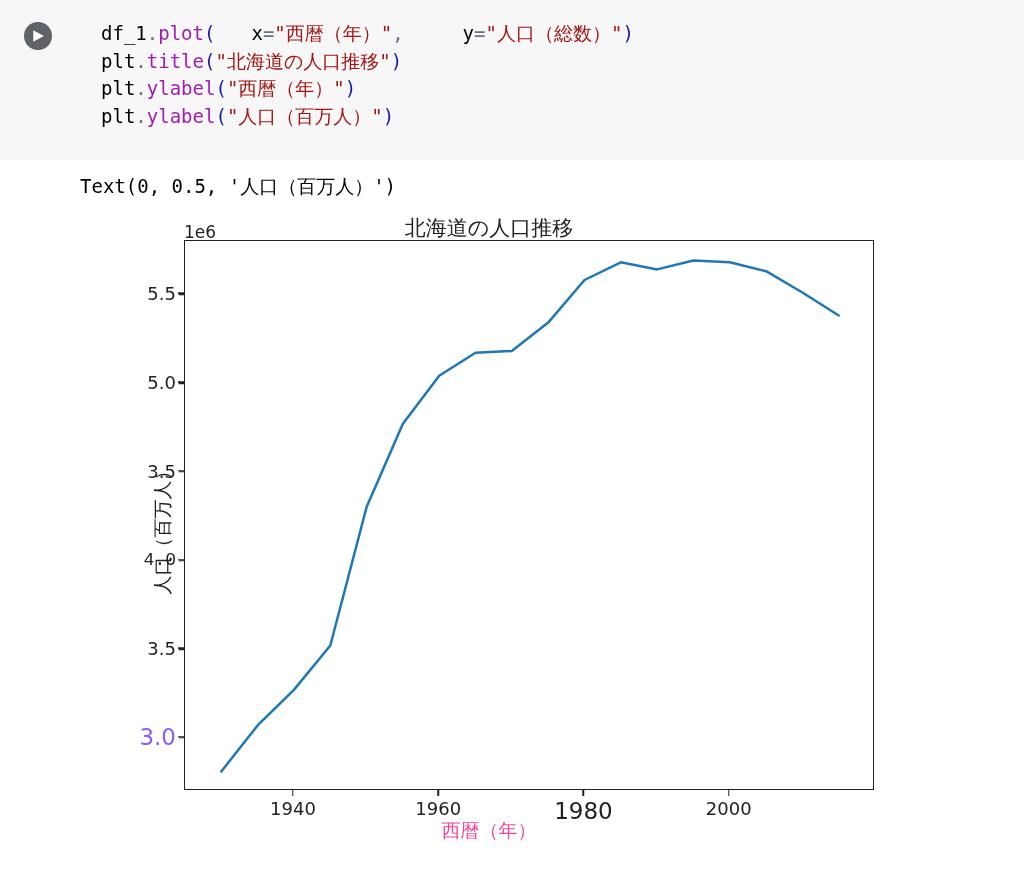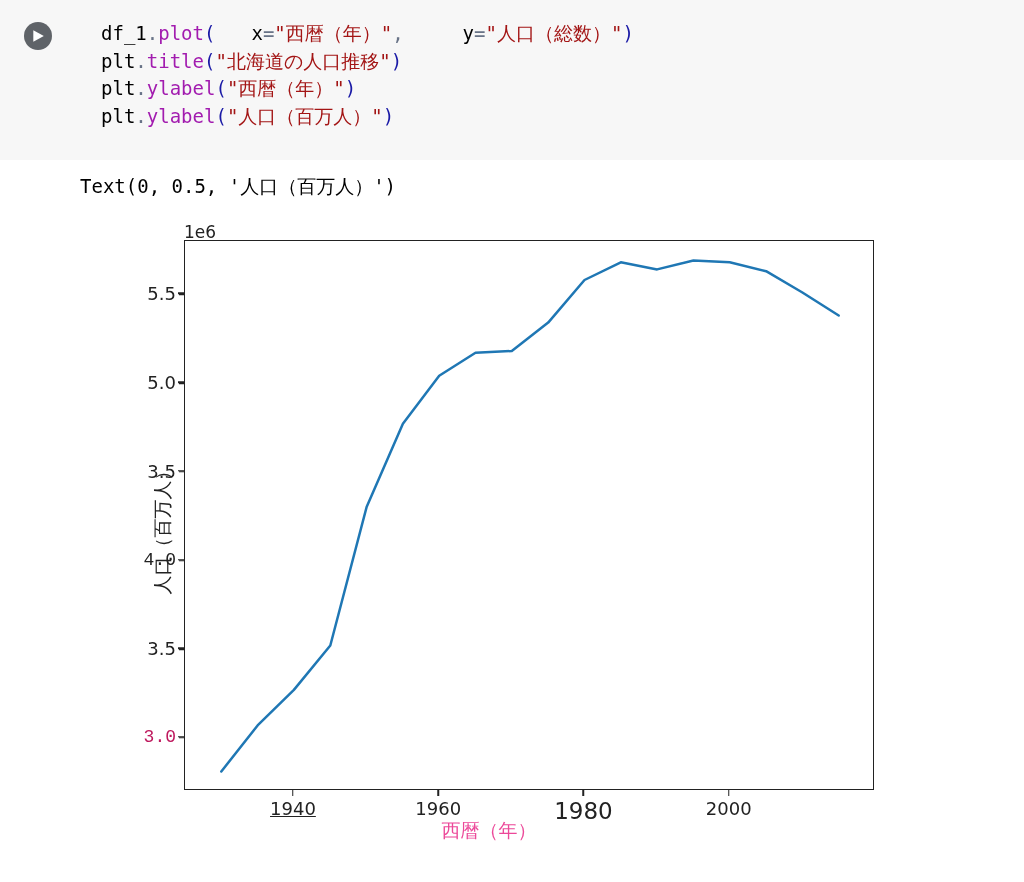--- a/index.html
+++ b/index.html
@@ -139,51 +139,52 @@
   <div class="code-block"><span class="s-id">df_1</span><span class="s-op">.</span><span class="s-fn">plot</span><span class="s-par">(</span><span class="s-id">x</span><span class="s-eq">=</span><span class="s-str">"西暦（年）"</span><span class="s-op">,</span><span>  </span><span class="s-id">y</span><span class="s-eq">=</span><span class="s-str">"人口（総数）"</span><span class="s-par">)</span>
 <span class="s-id">plt</span><span class="s-op">.</span><span class="s-fn">title</span><span class="s-par">(</span><span class="s-str">"北海道の人口推移"</span><span class="s-par">)</span>
 <span class="s-id">plt</span><span class="s-op">.</span><span class="s-fn">ylabel</span><span class="s-par">(</span><span class="s-str">"西暦（年）"</span><span class="s-par">)</span>
 <span class="s-id">plt</span><span class="s-op">.</span><span class="s-fn">ylabel</span><span class="s-par">(</span><span class="s-str">"人口（百万人）"</span><span class="s-par">)</span></div>
 </div>
 
 <div class="output-area">
   <div class="output-text">Text(0, 0.5, '人口（百万人）')</div>
   <div class="chart-wrap">
     <div class="chart">
+      <div class="chart-title">北海道の人口推移</div>
       <div class="scale-text" style="left:100px; top:14px;">1e6</div>
       <div class="ylabel">人口（百万人）</div>
 
       <div class="plot-area">
         <svg id="line-svg" class="data-line" width="690" height="550">
           <polyline id="data-polyline" fill="none" stroke="#1f77b4" stroke-width="2.5" stroke-linejoin="round" stroke-linecap="round" points="36.3,530.5 72.6,484.4 108.9,448.9 145.3,404.5 181.6,266.1 217.9,182.7 254.2,134.8 290.5,111.8 326.8,110.0 363.2,81.6 399.5,39.0 435.8,21.3 472.1,28.4 508.4,19.5 544.7,21.3 581.1,30.2 617.4,51.5 653.7,74.5"></polyline>
         </svg>
         <div id="tick-container">
             <div class="y-tick-mark" style="top: 496.774px;"></div>
             <div class="y-tick-mark" style="top: 408.065px;"></div>
             <div class="y-tick-mark" style="top: 319.355px;"></div>
             <div class="y-tick-mark" style="top: 230.645px;"></div>
             <div class="y-tick-mark" style="top: 141.935px;"></div>
             <div class="y-tick-mark" style="top: 53.2258px;"></div>
           </div>
       </div>
 
       <div class="xlabel">西暦（年）</div>
-    <div class="y-tick-label scale-text" style="position: absolute; right: 718px; top: 528.774px; transform: translateY(-50%); text-align: right; width: 60px; font-size: 18px; color: #be185d; font-family: Liberation Mono, monospace;">3.0</div>
+    <div class="y-tick-label scale-text" style="position: absolute; right: 718px; top: 528.774px; transform: translateY(-50%); text-align: right; width: 60px; font-size: 23px; color: #8b5cf6;">3.0</div>
         <div style="position: absolute; left: 94px; top: 528.774px; width: 6px; height: 1.5px; background: rgb(34, 34, 34); transform: translateY(-50%);"></div>
         <div class="y-tick-label scale-text" style="position: absolute; right: 718px; top: 440.065px; transform: translateY(-50%); text-align: right; width: 60px; font-size: 18px; color: rgb(34, 34, 34);">3.5</div>
         <div style="position: absolute; left: 94px; top: 440.065px; width: 6px; height: 1.5px; background: rgb(34, 34, 34); transform: translateY(-50%);"></div>
         <div class="y-tick-label scale-text" style="position: absolute; right: 718px; top: 351.355px; transform: translateY(-50%); text-align: right; width: 60px; font-size: 18px; color: rgb(34, 34, 34); font-family: Liberation Mono, monospace;">4.0</div>
         <div style="position: absolute; left: 94px; top: 351.355px; width: 6px; height: 1.5px; background: rgb(34, 34, 34); transform: translateY(-50%);"></div>
         <div class="y-tick-label scale-text" style="position: absolute; right: 718px; top: 262.645px; transform: translateY(-50%); text-align: right; width: 60px; font-size: 18px; color: rgb(34, 34, 34);">3.5</div>
         <div style="position: absolute; left: 94px; top: 262.645px; width: 6px; height: 1.5px; background: rgb(34, 34, 34); transform: translateY(-50%);"></div>
         <div class="y-tick-label scale-text" style="position: absolute; right: 718px; top: 173.935px; transform: translateY(-50%); text-align: right; width: 60px; font-size: 18px; color: rgb(34, 34, 34);">5.0</div>
         <div style="position: absolute; left: 94px; top: 173.935px; width: 6px; height: 1.5px; background: rgb(34, 34, 34); transform: translateY(-50%);"></div>
         <div class="y-tick-label scale-text" style="position: absolute; right: 718px; top: 85.2258px; transform: translateY(-50%); text-align: right; width: 60px; font-size: 18px; color: rgb(34, 34, 34);">5.5</div>
         <div style="position: absolute; left: 94px; top: 85.2258px; width: 6px; height: 1.5px; background: rgb(34, 34, 34); transform: translateY(-50%);"></div>
-        <div style="position: absolute; left: 208.947px; top: 590px; transform: translateX(-50%); font-size: 18px; color: rgb(34, 34, 34); text-decoration: underline;">1940</div>
+        <div style="position: absolute; left: 208.947px; top: 590px; transform: translateX(-50%); font-size: 18px; color: rgb(34, 34, 34);">1940</div>
         <div style="position: absolute; left: 208.947px; top: 582px; width: 1.5px; height: 6px; background: rgb(34, 34, 34); transform: translateX(-50%);"></div>
         <div style="position: absolute; left: 354.211px; top: 590px; transform: translateX(-50%); font-size: 18px; color: rgb(34, 34, 34);">1960</div>
         <div style="position: absolute; left: 354.211px; top: 582px; width: 1.5px; height: 6px; background: rgb(34, 34, 34); transform: translateX(-50%);"></div>
         <div style="position: absolute; left: 499.474px; top: 590px; transform: translateX(-50%); font-size: 23px; color: rgb(34, 34, 34);">1980</div>
         <div style="position: absolute; left: 499.474px; top: 582px; width: 1.5px; height: 6px; background: rgb(34, 34, 34); transform: translateX(-50%);"></div>
         <div style="position: absolute; left: 644.737px; top: 590px; transform: translateX(-50%); font-size: 18px; color: rgb(34, 34, 34);">2000</div>
         <div style="position: absolute; left: 644.737px; top: 582px; width: 1.5px; height: 6px; background: rgb(34, 34, 34); transform: translateX(-50%);"></div>
       </div>
   </div>
 </div>

